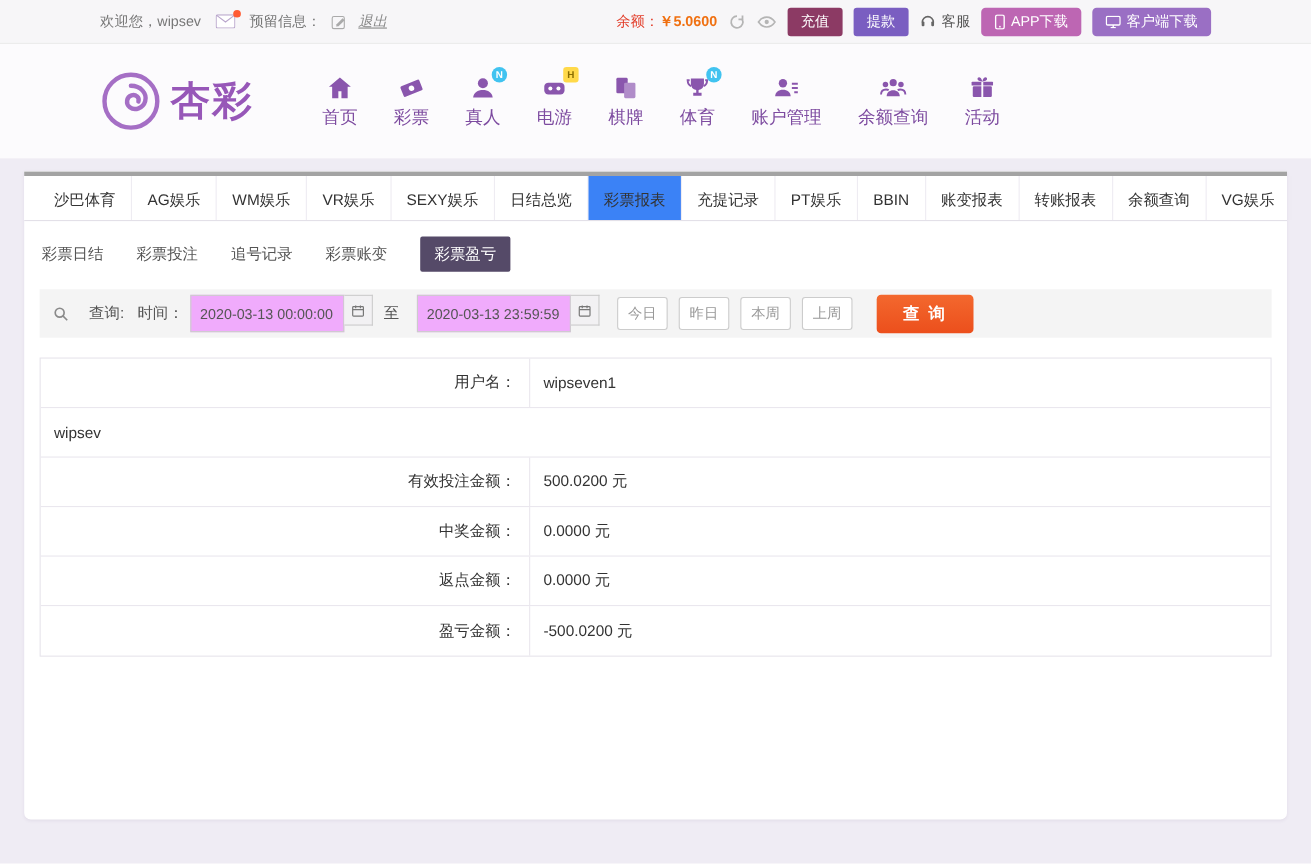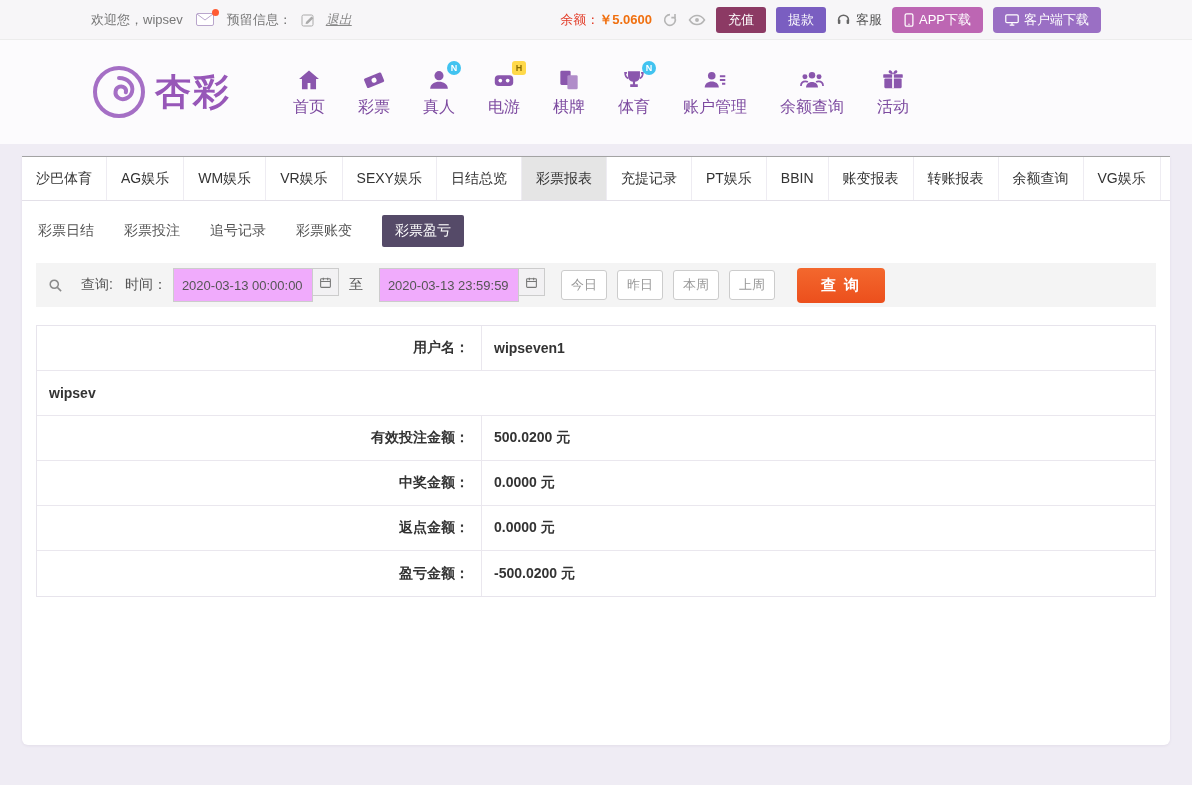--- a/index.html
+++ b/index.html
@@ -53,27 +53,27 @@
   .badge-h { background:#ffd94a; color:#8a6d00; border-radius:3px; }
   .card2 { fill:#b08cc9; }
 
   
   .card {
     width:1148px; height:589px; margin:12px auto 0; background:#fff;
     border-radius:0 0 6px 6px; box-shadow:0 1px 3px rgba(90,70,120,.08);
   }
   .tabbar {
     display:flex; height:45px; background:#fff;
-    border-top:1px solid #a3a3a3; border-bottom:1px solid #e3e0e8;
+    border-top:4px solid #a3a3a3; border-bottom:1px solid #e3e0e8;padding-left:13px;
   }
   .tab {
     padding:0 14px; line-height:43px; font-size:14px; color:#333;
     border-right:1px solid #eeecf2; cursor:pointer; white-space:nowrap;
   }
-  .tab.active { background:#e5e5e5; }
+  .tab.active { background:#3b82f6; }
 
   .subtabs { padding:14px 16px 12px; display:flex; align-items:center; gap:30px; font-size:14px; color:#555; }
   .subtab { cursor:pointer; }
   .subtab.active { background:#554a68; color:#fff; padding:7px 13px; border-radius:2px; }
 
   .querybar {
     margin:4px 14px 18px; height:44px; background:#f4f4f4;
     display:flex; align-items:center; padding:0 12px; font-size:14px; color:#555;
   }
   .q-label { margin-left:18px; }
@@ -94,21 +94,21 @@
     padding:5px 9px; border-radius:3px; cursor:pointer; font-family:"Liberation Sans", sans-serif;
   }
   .search-btn {
     margin-left:22px; border:none; cursor:pointer; color:#fff;
     background:linear-gradient(#f3682e,#ec4f1c); font-size:15px; font-weight:bold;
     padding:8px 24px; border-radius:4px; letter-spacing:2px;
     font-family:"Liberation Sans", sans-serif;
   }
 
   .report { margin:0 14px; border:1px solid #e7e4ec; }
-  .trow { display:flex; height:45px; border-bottom:1px solid #eae7ee; font-size:14px;font-weight:bold; }
+  .trow { display:flex; height:45px; border-bottom:1px solid #eae7ee; font-size:14px; }
   .trow:last-child { border-bottom:none; }
   .tlabel {
     width:445px; display:flex; align-items:center; justify-content:flex-end;
     padding-right:12px; color:#333; border-right:1px solid #eae7ee;
   }
   .tvalue { flex:1; display:flex; align-items:center; padding-left:12px; color:#333; }
 </style>
 </head>
 <body>
 

